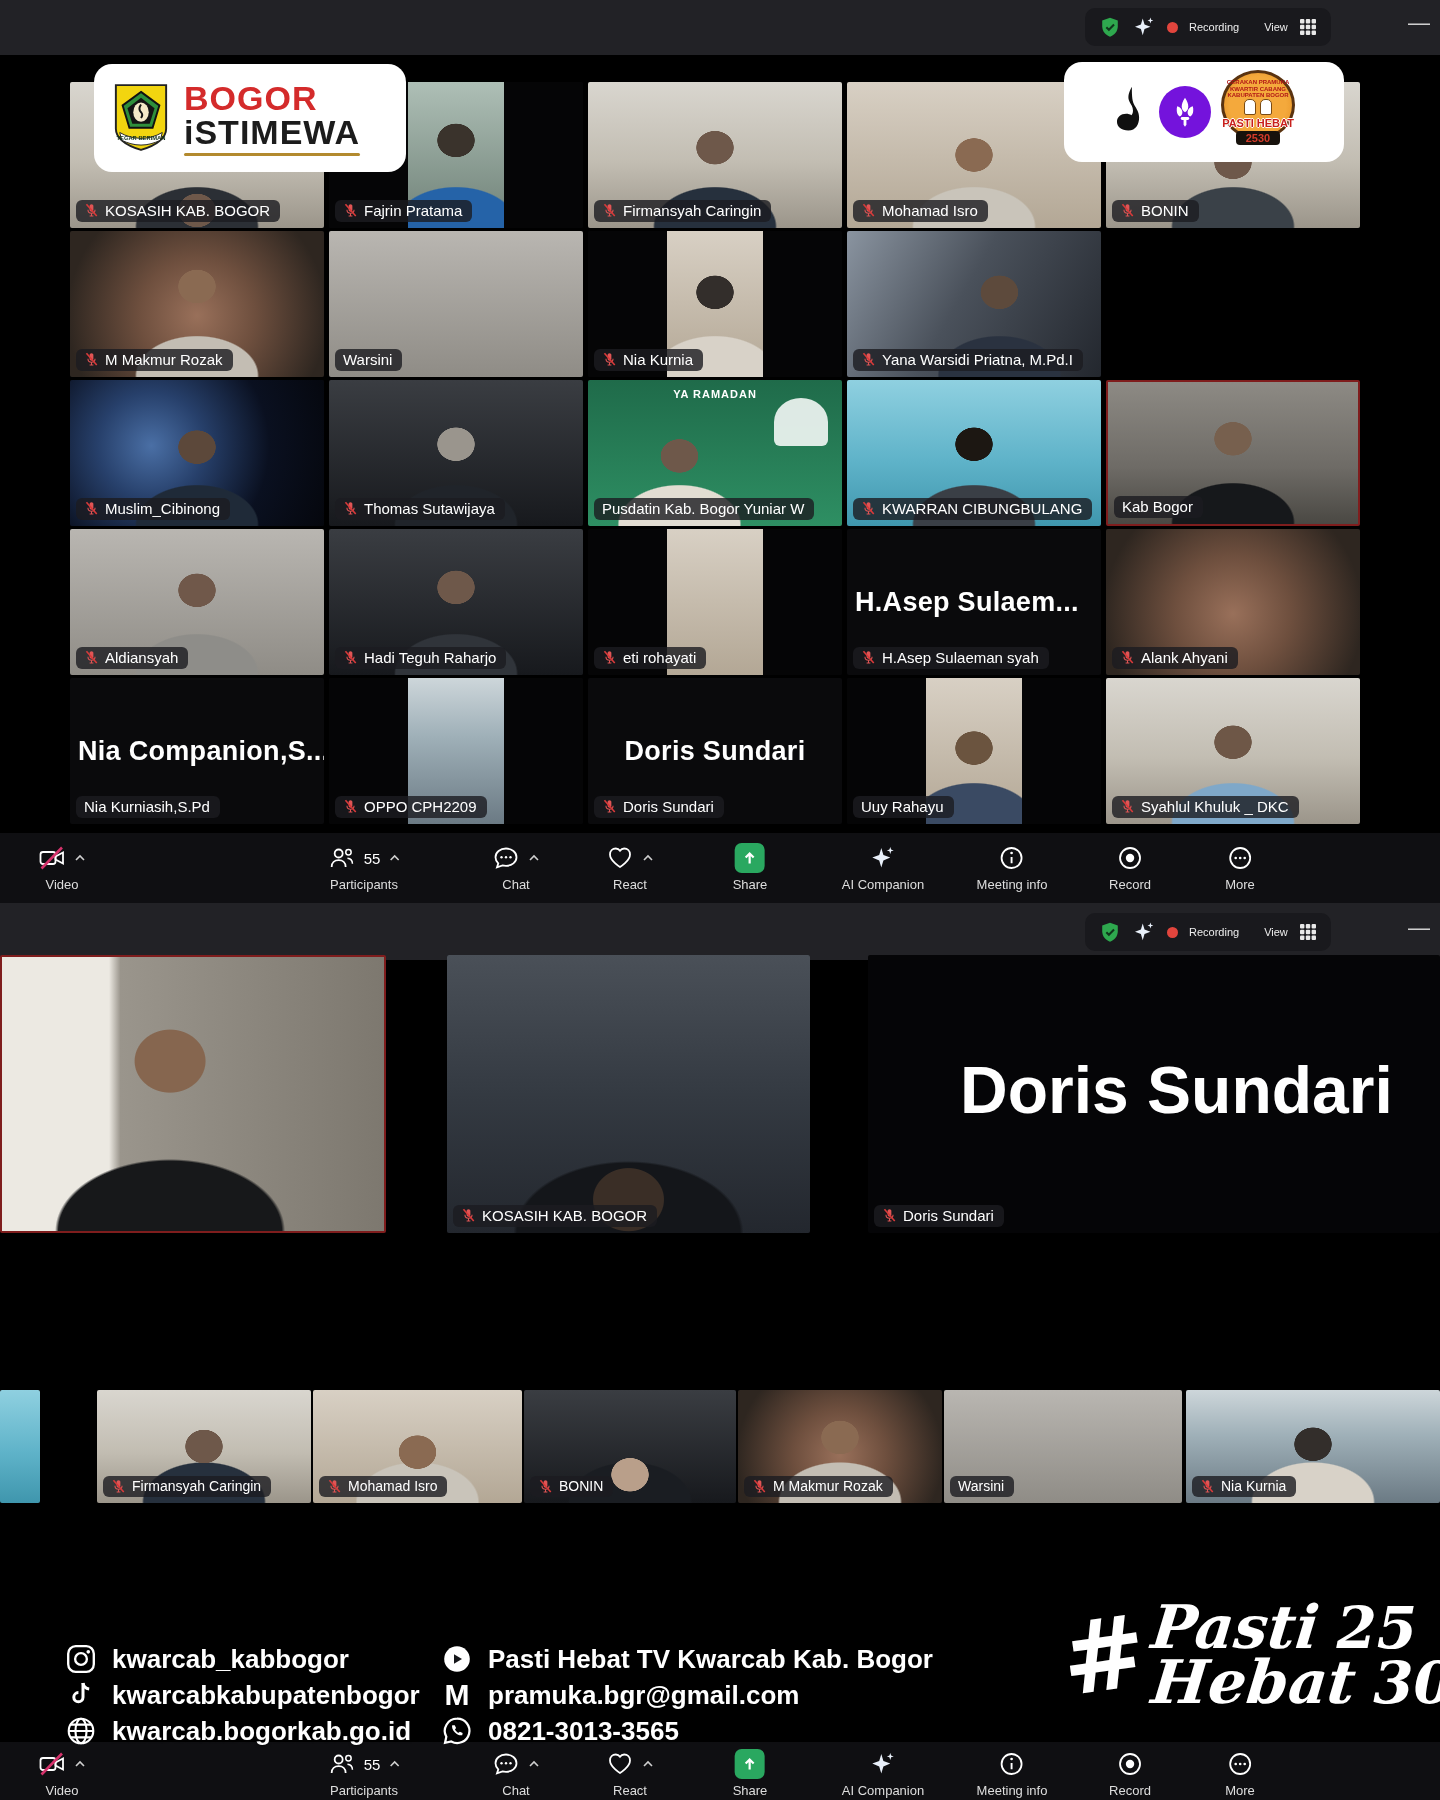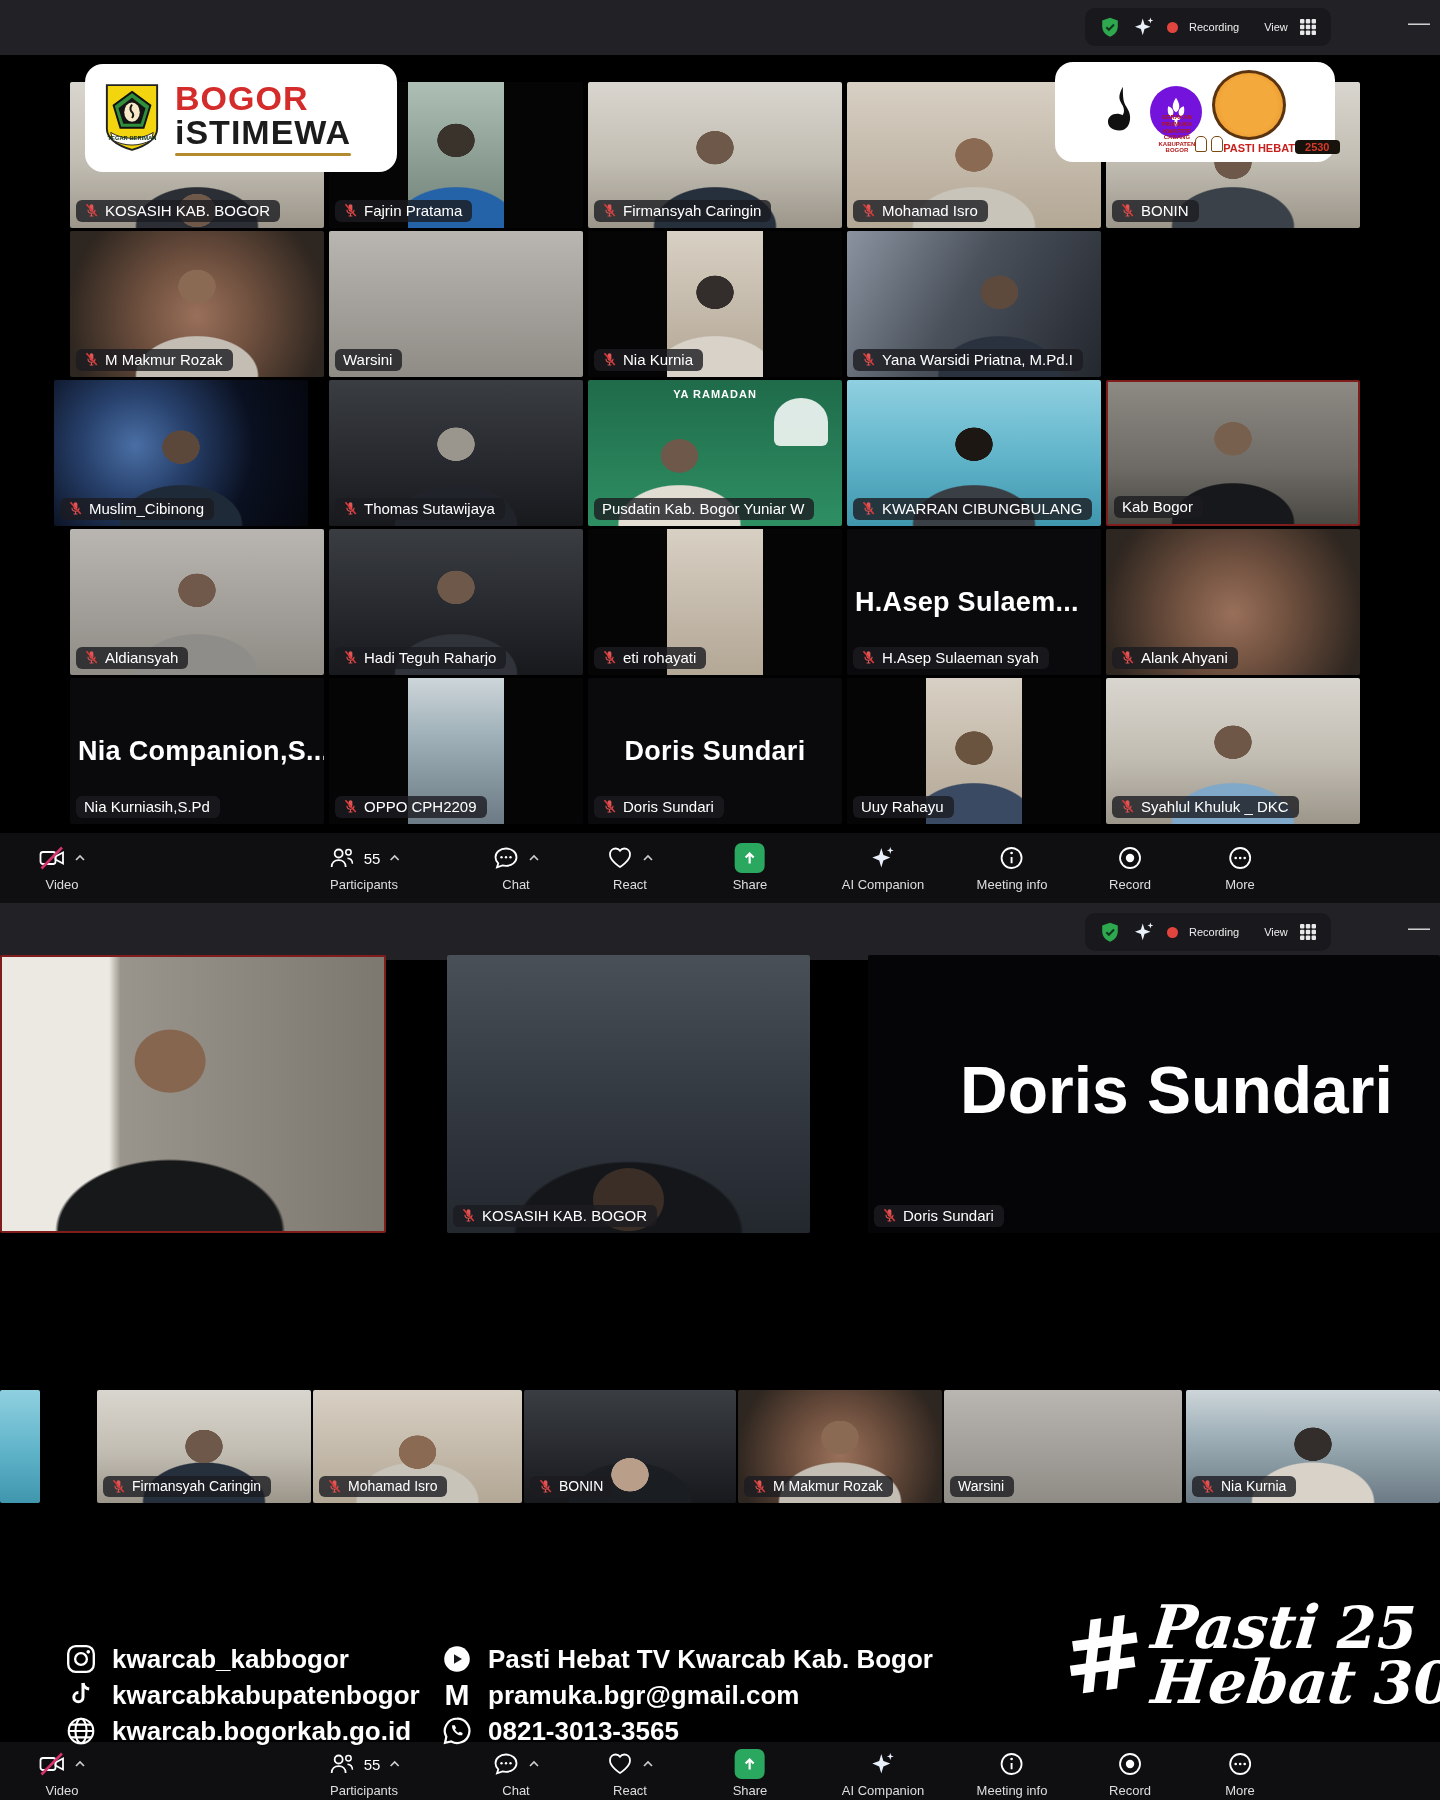--- a/index.html
+++ b/index.html
@@ -63,31 +63,31 @@
   .tb-icons{display:flex;align-items:center;gap:8px;height:32px;}
   .tb-label{font-size:13px;color:#dedede;margin-top:3px;white-space:nowrap;}
   .tb-count{font-size:15px;color:#fff;}
   .chev{width:12px;height:8px;}
   .share-box{width:30px;height:30px;border-radius:7px;background:#2aa860;display:flex;
              align-items:center;justify-content:center;}
   .icon28{width:28px;height:28px;}
 
   
   .logo-card{position:absolute;background:#fff;border-radius:18px;display:flex;align-items:center;
-             gap:14px;padding:0 18px;box-sizing:border-box;}
+             gap:14px;padding:0 18px;box-sizing:border-box;margin-left:9px;}
   .card-left{left:85px;top:64px;width:312px;height:108px;}
   .card-right{left:1055px;top:62px;width:280px;height:100px;justify-content:center;gap:10px;}
   .bogor-wrap{display:flex;flex-direction:column;line-height:1;}
   .bogor-red{color:#d42b2b;font-weight:bold;font-size:34px;letter-spacing:1px;}
   .bogor-black{color:#1c1c1c;font-weight:bold;font-size:34px;letter-spacing:1px;}
   .laurel{height:3px;background:#b38a2e;border-radius:2px;margin-top:4px;}
   .wosm{width:52px;height:52px;border-radius:50%;background:#7413dc;display:flex;align-items:center;
         justify-content:center;flex:0 0 auto;}
-  .ph-badge{width:74px;height:84px;position:relative;flex:0 0 auto;display:flex;flex-direction:row;
-            align-items:flex-end;justify-content:center;}
+  .ph-badge{width:74px;height:84px;position:relative;flex:0 0 auto;display:flex;flex-direction:column;
+            align-items:center;justify-content:center;}
   .ph-circle{position:absolute;inset:0 0 14px 0;background:radial-gradient(circle,#f4a93c 60%,#e08a1e 100%);
              border:3px solid #5a3310;border-radius:50%;}
   .ph-arc{position:relative;font-size:6px;font-weight:bold;color:#b11616;text-align:center;width:66px;line-height:1.1;}
   .ph-title{position:relative;font-size:11px;font-weight:bold;color:#c8201c;
             text-shadow:-1px 0 #fff,1px 0 #fff,0 -1px #fff,0 1px #fff;white-space:nowrap;}
   .ph-num{position:relative;background:#17120c;color:#d43b2a;font-weight:bold;font-size:11px;
           padding:1px 10px;border-radius:4px;margin-top:2px;}
   .ph-scouts{position:relative;display:flex;gap:4px;margin-bottom:2px;}
   .ph-scouts i{width:10px;height:14px;background:#fff;border-radius:5px 5px 2px 2px;display:block;border:1px solid #7a4a12;}
 
@@ -329,21 +329,21 @@
         <div class="person" style="--hx:60%;--hy:42%;--head:#5d4a3c;--shirt:#2a3240"></div>
       </div>
     <div class="nametag">
         <svg class="mic">
           <use href="#ic-micoff"></use>
         </svg>
         <span>Yana Warsidi Priatna, M.Pd.I</span>
       </div>
   </div>
 
-  <div class="tile" style="left:54px;top:380px">
+  <div class="tile" style="left:70px;top:380px">
     <div class="vid v-space">
         <div class="person" style="--hy:46%;--head:#5c483a;--shirt:#1f2a38"></div>
       </div>
     <div class="nametag">
         <svg class="mic">
           <use href="#ic-micoff"></use>
         </svg>
         <span>Muslim_Cibinong</span>
       </div>
   </div>

